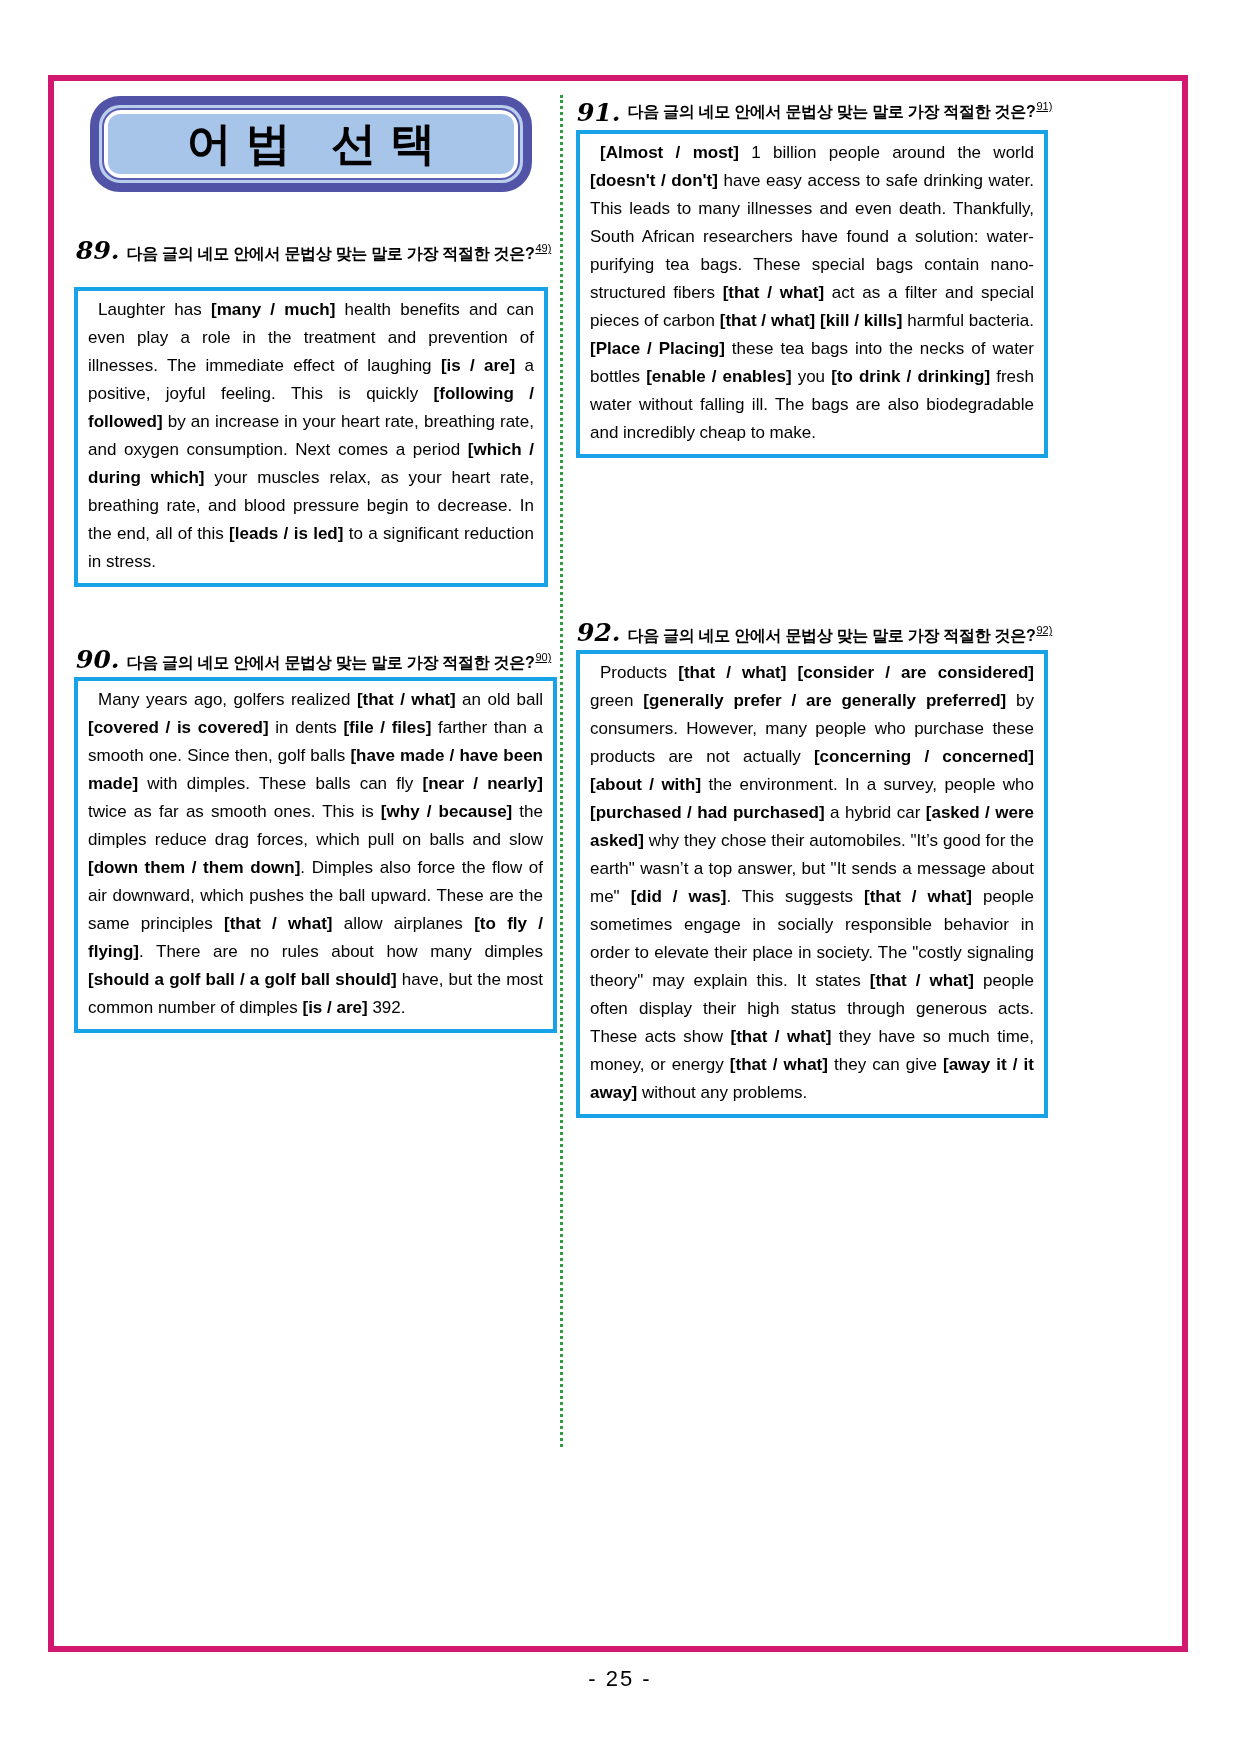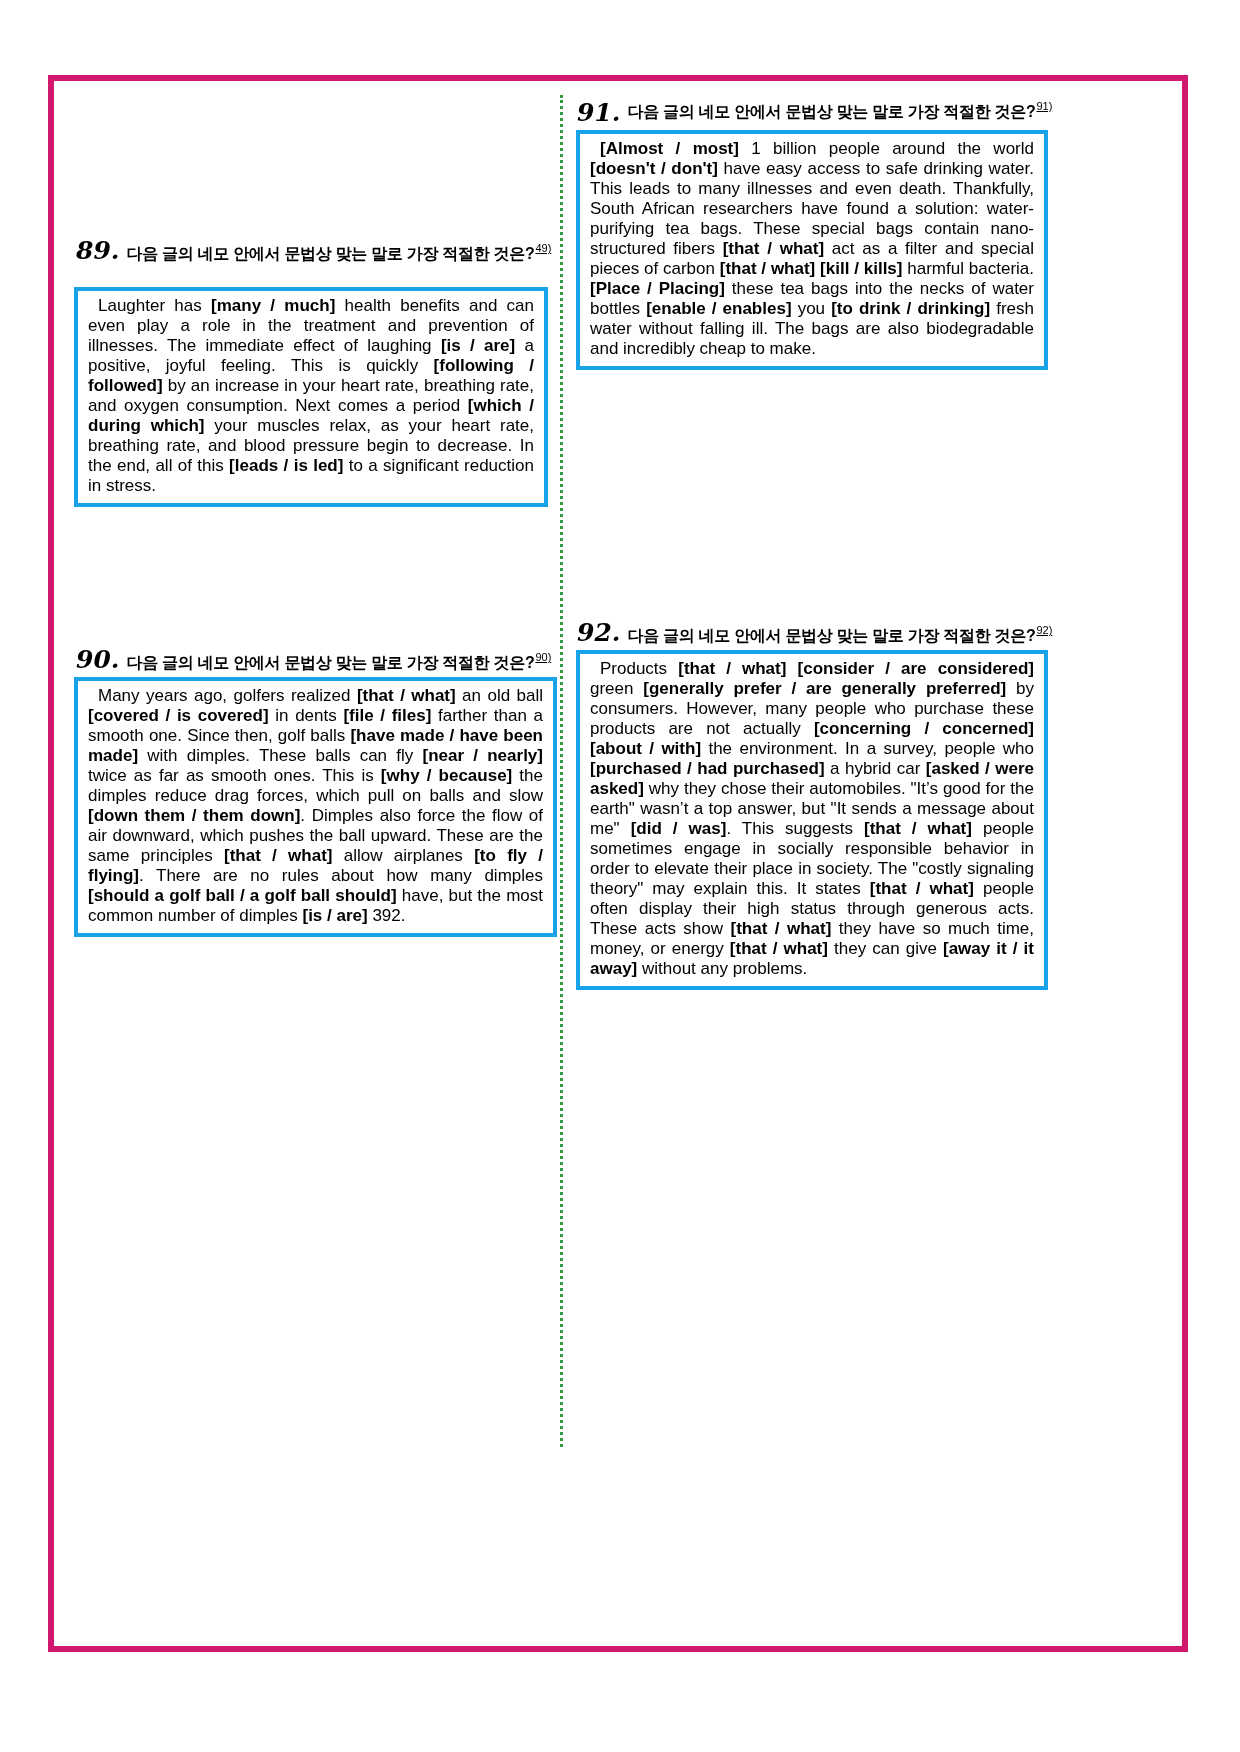--- a/index.html
+++ b/index.html
@@ -41,36 +41,43 @@
   .qnum {
     font-family:"DejaVu Serif","Liberation Serif",serif; font-style:italic;
     font-weight:bold; font-size:25px; margin-right:7px;
   }
   .qprompt { font-size:16px; font-weight:bold; letter-spacing:-0.3px; }
   .qref { font-size:11px; font-weight:normal; position:relative; top:-7px; margin-left:1px;text-decoration:underline; }
   
   .pbox {
     position:absolute; box-sizing:border-box; border:4px solid #18A2E8;
     background:#ffffff; padding:5px 10px 7px 10px;
-    font-size:17px; line-height:20px; text-align:justify; text-indent:10px;
+    font-size:17px; line-height:28px; text-align:justify; text-indent:10px;
   }
   .pbox .bseg { font-weight:bold; }
   .pagenum {
     position:absolute; top:1666px; left:0; width:1240px; text-align:center;
     font-size:22px; letter-spacing:2px;
   }
 </style>
 </head>
 <body>
 
 <div class="canvas">
 
   <div class="page-border"></div>
   <div class="divider"></div>
 
+  <div class="title-box">
+    <div class="tb2">
+      <div class="tb3">
+        <div class="title-text">어법 선택</div>
+      </div>
+    </div>
+  </div>
 
   <div class="qheader" style="left:76px; top:236px;">
     <span class="qnum">89.</span>
     <span class="qprompt">다음 글의 네모 안에서 문법상 맞는 말로 가장 적절한 것은?</span>
     <span class="qref">49)</span>
   </div>
   <div class="pbox" style="left:74px; top:268px; width:474px;margin-top:19px;">
     <span><span>Laughter has </span><span class="bseg">[many / much]</span><span> health benefits and can even play a role in the treatment and prevention of illnesses. The immediate effect of laughing </span><span class="bseg">[is / are]</span><span> a positive, joyful feeling. This is quickly </span><span class="bseg">[following / followed]</span><span> by an increase in your heart rate, breathing rate, and oxygen consumption. Next comes a period </span><span class="bseg">[which / during which]</span><span> your muscles relax, as your heart rate, breathing rate, and blood pressure begin to decrease. In the end, all of this </span><span class="bseg">[leads / is led]</span><span> to a significant reduction in stress.</span></span>
   </div>
 
@@ -94,14 +101,15 @@
 
   <div class="qheader" style="left:577px; top:618px;">
     <span class="qnum">92.</span>
     <span class="qprompt">다음 글의 네모 안에서 문법상 맞는 말로 가장 적절한 것은?</span>
     <span class="qref">92)</span>
   </div>
   <div class="pbox" style="left:576px; top:650px; width:472px;">
     <span><span>Products </span><span class="bseg">[that / what]</span><span> </span><span class="bseg">[consider / are considered]</span><span> green </span><span class="bseg">[generally prefer / are generally preferred]</span><span> by consumers. However, many people who purchase these products are not actually </span><span class="bseg">[concerning / concerned]</span><span> </span><span class="bseg">[about / with]</span><span> the environment. In a survey, people who </span><span class="bseg">[purchased / had purchased]</span><span> a hybrid car </span><span class="bseg">[asked / were asked]</span><span> why they chose their automobiles. "It’s good for the earth" wasn’t a top answer, but "It sends a message about me" </span><span class="bseg">[did / was]</span><span>. This suggests </span><span class="bseg">[that / what]</span><span> people sometimes engage in socially responsible behavior in order to elevate their place in society. The "costly signaling theory" may explain this. It states </span><span class="bseg">[that / what]</span><span> people often display their high status through generous acts. These acts show </span><span class="bseg">[that / what]</span><span> they have so much time, money, or energy </span><span class="bseg">[that / what]</span><span> they can give </span><span class="bseg">[away it / it away]</span><span> without any problems.</span></span>
   </div>
 
+  <div class="pagenum">- 25 -</div>
 
 </div>
 
 </body></html>

